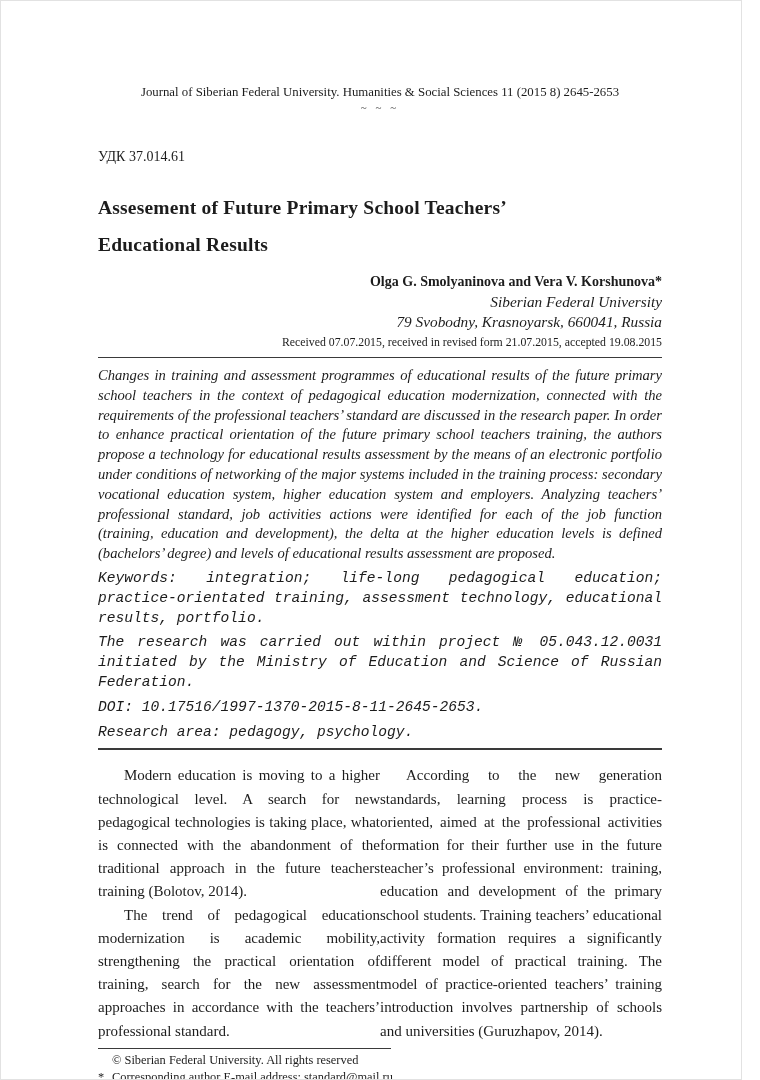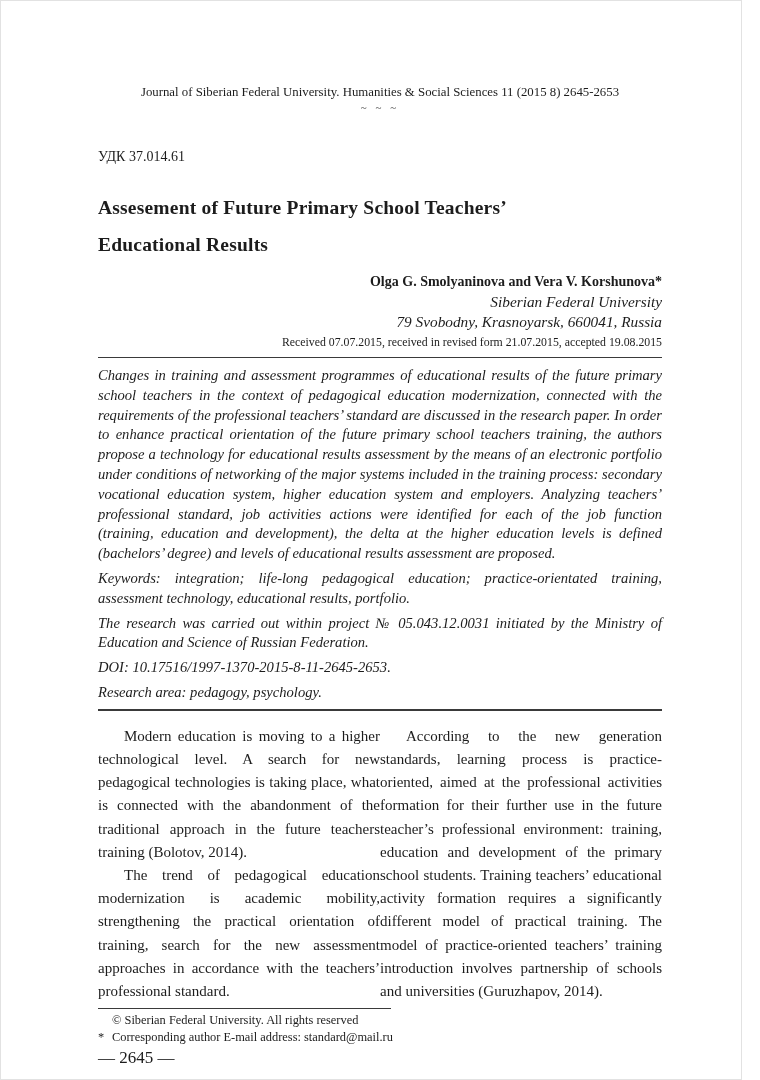--- a/index.html
+++ b/index.html
@@ -66,21 +66,21 @@
     border-top: 1.6px solid #3a3a3a;
     height: 0;
   }
   .abstract {
     margin-top: 4px;
     font-size: 14.6px;
     font-style: italic;
     line-height: 19.8px;
     text-align: justify;
   }
-  .abs-para { margin-top: 5px; font-size: 14.6px; font-style: italic; line-height: 19.8px; text-align: justify; }
+  .abs-para { margin-top: 5px; font-size: 14.6px; font-style: italic; line-height: 19.8px; text-align: justify; font-family: Liberation Mono, monospace; }
   .rule-2 {
     margin-top: 6px;
     border: none;
     border-top: 2px solid #3a3a3a;
     height: 0;
   }
   .columns {
     margin-top: 14px;
     display: flex;
   }

